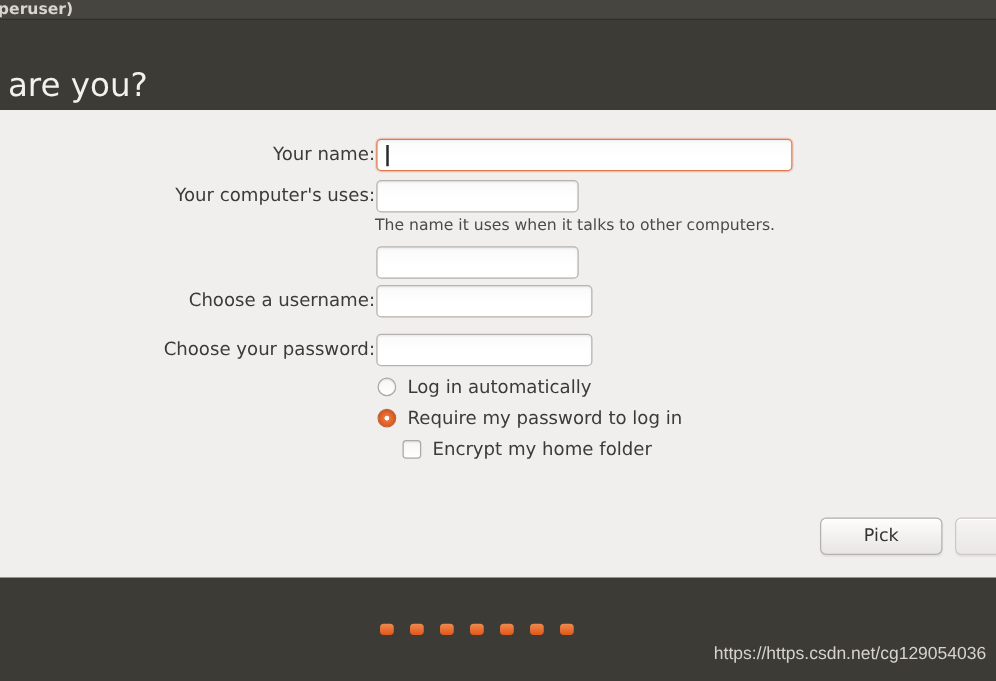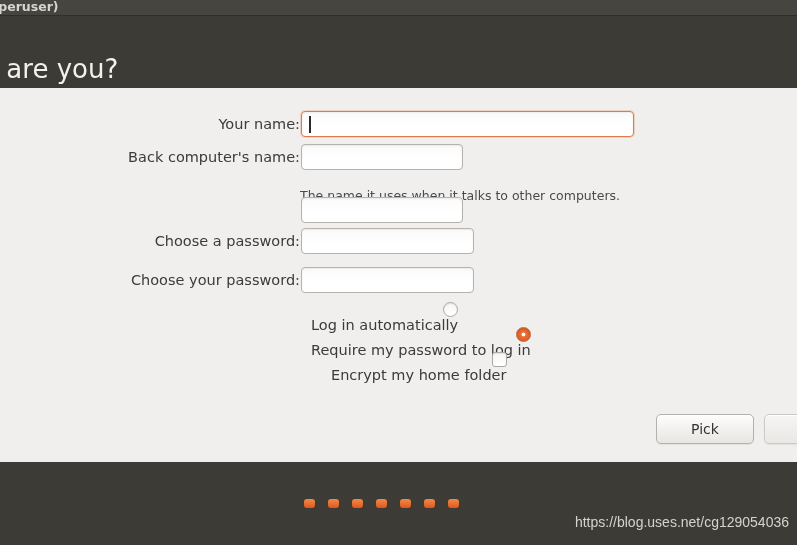--- a/index.html
+++ b/index.html
@@ -92,23 +92,22 @@
     position: absolute;
     font-size: 12.5px;
     color: #4a4a4a;
     white-space: nowrap;
   }
 
   
   .option-row {
     position: absolute;
     display: flex;
-    align-items: flex-end;
-    white-space: nowrap;
-    flex-direction: column;
+    align-items: flex-start;
+    white-space: nowrap;
   }
   .radio {
     width: 15px; height: 15px;
     border-radius: 50%;
     border: 1px solid #aca8a3;
     background: linear-gradient(to bottom, #f6f5f4, #ffffff);
     box-shadow: inset 0 1px 1px rgba(0,0,0,0.08);
     flex: 0 0 auto;
   }
   .radio.checked {
@@ -195,29 +194,29 @@
   <div class="content">
 
     <div class="form-row" style="left:0; top:23px; width:300px;">
       <div class="form-label">Your name:</div>
     </div>
     <div class="field focused" style="left:301px; top:23px; width:333px;">
       <div class="caret"></div>
     </div>
 
     <div class="form-row" style="left:0; top:56px; width:300px;">
-      <div class="form-label">Back computer's name:</div>
+      <div class="form-label">Your computer's uses:</div>
     </div>
     <div class="field" style="left:301px; top:56px; width:162px;"></div>
-    <div class="hint" style="left:300px; top:100px;">The name it uses when it talks to other computers.</div>
+    <div class="hint" style="left:300px; top:84px;">The name it uses when it talks to other computers.</div>
 
     <div class="field" style="left:301px; top:109px; width:162px;"></div>
 
     <div class="form-row" style="left:0; top:140px; width:300px;">
-      <div class="form-label">Choose a password:</div>
+      <div class="form-label">Choose a username:</div>
     </div>
     <div class="field" style="left:301px; top:140px; width:173px;"></div>
 
     <div class="form-row" style="left:0; top:179px; width:300px;">
       <div class="form-label">Choose your password:</div>
     </div>
     <div class="field" style="left:301px; top:179px; width:173px;"></div>
 
     <div class="option-row" style="left:302px; top:214px;">
       <span class="radio"></span>
@@ -243,15 +242,15 @@
       <span class="dot"></span>
       <span class="dot"></span>
       <span class="dot"></span>
       <span class="dot"></span>
       <span class="dot"></span>
       <span class="dot"></span>
       <span class="dot"></span>
     </div>
   </div>
 
-  <div class="watermark">https://blog.uses.net/cg129054036</div>
+  <div class="watermark">https://https.csdn.net/cg129054036</div>
 
 </div>
 
 </body></html>

